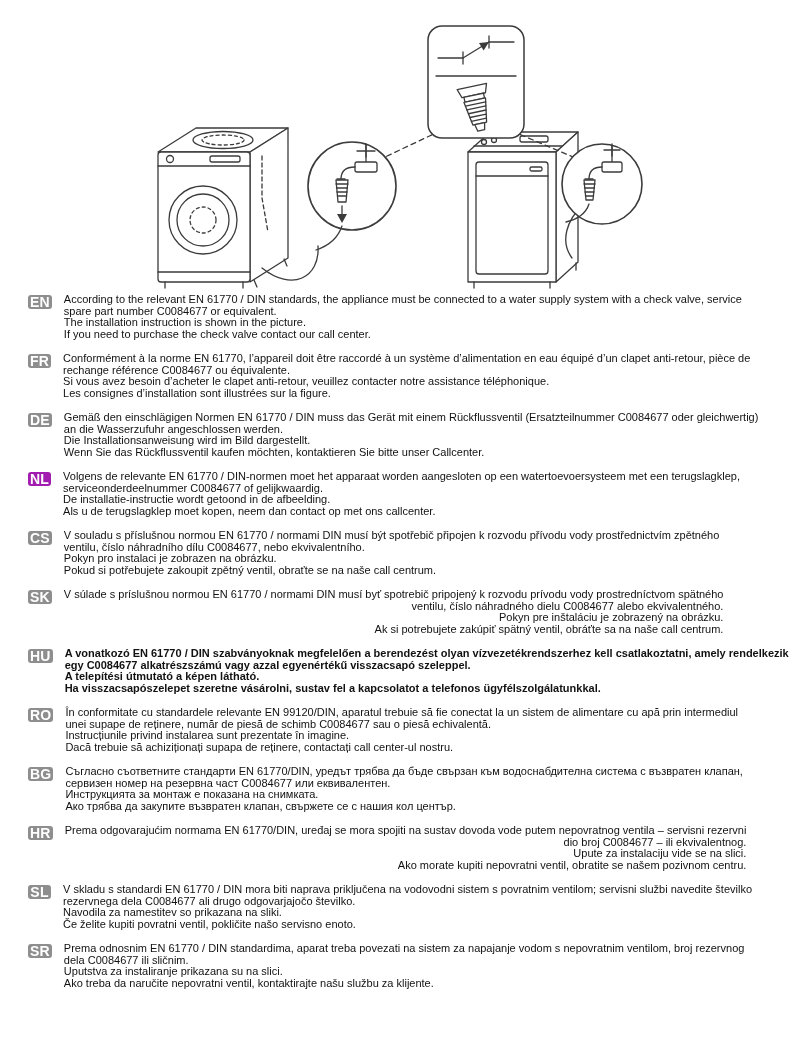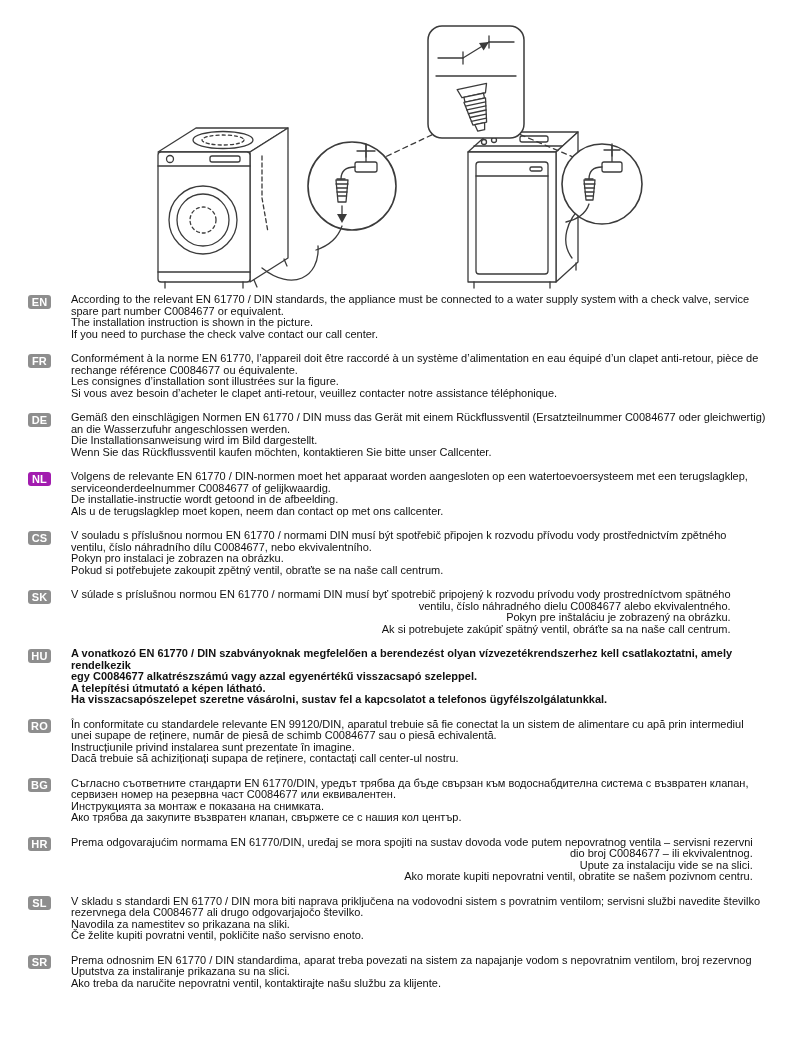--- a/index.html
+++ b/index.html
@@ -24,28 +24,28 @@
     align-items: flex-start;
     margin-bottom: 13px;
   }
   .lang-badge {
     flex: 0 0 auto;
     min-width: 23px;
     height: 14px;
     padding: 0 2px;
     background: #8e8e8e;
     color: #ffffff;
-    font-size: 11px;
+    font-size: 14px;
     font-weight: bold;
     letter-spacing: 0.2px;
     border-radius: 3px;
     display: flex;
     align-items: center;
     justify-content: center;
-    margin-right: 20px;
+    margin-right: 12px;
     margin-top: 0.5px;
   }
   .lang-text {
     font-size: 11px;
     line-height: 11.5px;
     color: #111111;
     max-width: 742px;
   }
   .lang-line { white-space: normal; }
 </style>
@@ -174,22 +174,22 @@
           <div class="lang-line">The installation instruction is shown in the picture.</div>
           <div class="lang-line">If you need to purchase the check valve contact our call center.</div>
         </div>
     </div>
 
     <div class="lang-row">
       <span class="lang-badge" style="background: rgb(142, 142, 142); color: rgb(255, 255, 255);">FR</span>
       <div class="lang-text" style="color: rgb(17, 17, 17);">
           <div class="lang-line">Conformément à la norme EN 61770, l’appareil doit être raccordé à un système d’alimentation en eau équipé d’un clapet anti-retour, pièce de</div>
           <div class="lang-line">rechange référence C0084677 ou équivalente.</div>
+          <div class="lang-line">Si vous avez besoin d’acheter le clapet anti-retour, veuillez contacter notre assistance téléphonique.</div>
           <div class="lang-line">Les consignes d’installation sont illustrées sur la figure.</div>
-          <div class="lang-line">Si vous avez besoin d’acheter le clapet anti-retour, veuillez contacter notre assistance téléphonique.</div>
         </div>
     </div>
 
     <div class="lang-row">
       <span class="lang-badge" style="background: rgb(142, 142, 142); color: rgb(255, 255, 255);">DE</span>
       <div class="lang-text" style="color: rgb(17, 17, 17);">
           <div class="lang-line">Gemäß den einschlägigen Normen EN 61770 / DIN muss das Gerät mit einem Rückflussventil (Ersatzteilnummer C0084677 oder gleichwertig)</div>
           <div class="lang-line">an die Wasserzufuhr angeschlossen werden.</div>
           <div class="lang-line">Die Installationsanweisung wird im Bild dargestellt.</div>
           <div class="lang-line">Wenn Sie das Rückflussventil kaufen möchten, kontaktieren Sie bitte unser Callcenter.</div>
@@ -273,19 +273,20 @@
           <div class="lang-line">rezervnega dela C0084677 ali drugo odgovarjajočo številko.</div>
           <div class="lang-line">Navodila za namestitev so prikazana na sliki.</div>
           <div class="lang-line">Če želite kupiti povratni ventil, pokličite našo servisno enoto.</div>
         </div>
     </div>
 
     <div class="lang-row">
       <span class="lang-badge" style="background: rgb(142, 142, 142); color: rgb(255, 255, 255);">SR</span>
       <div class="lang-text" style="color: rgb(17, 17, 17);">
           <div class="lang-line">Prema odnosnim EN 61770 / DIN standardima, aparat treba povezati na sistem za napajanje vodom s nepovratnim ventilom, broj rezervnog</div>
+          <div class="lang-line">dela C0084677 ili sličnim.</div>
           <div class="lang-line">Uputstva za instaliranje prikazana su na slici.</div>
           <div class="lang-line">Ako treba da naručite nepovratni ventil, kontaktirajte našu službu za klijente.</div>
         </div>
     </div>
   </div>
 
 </div>
 
 </body></html>

